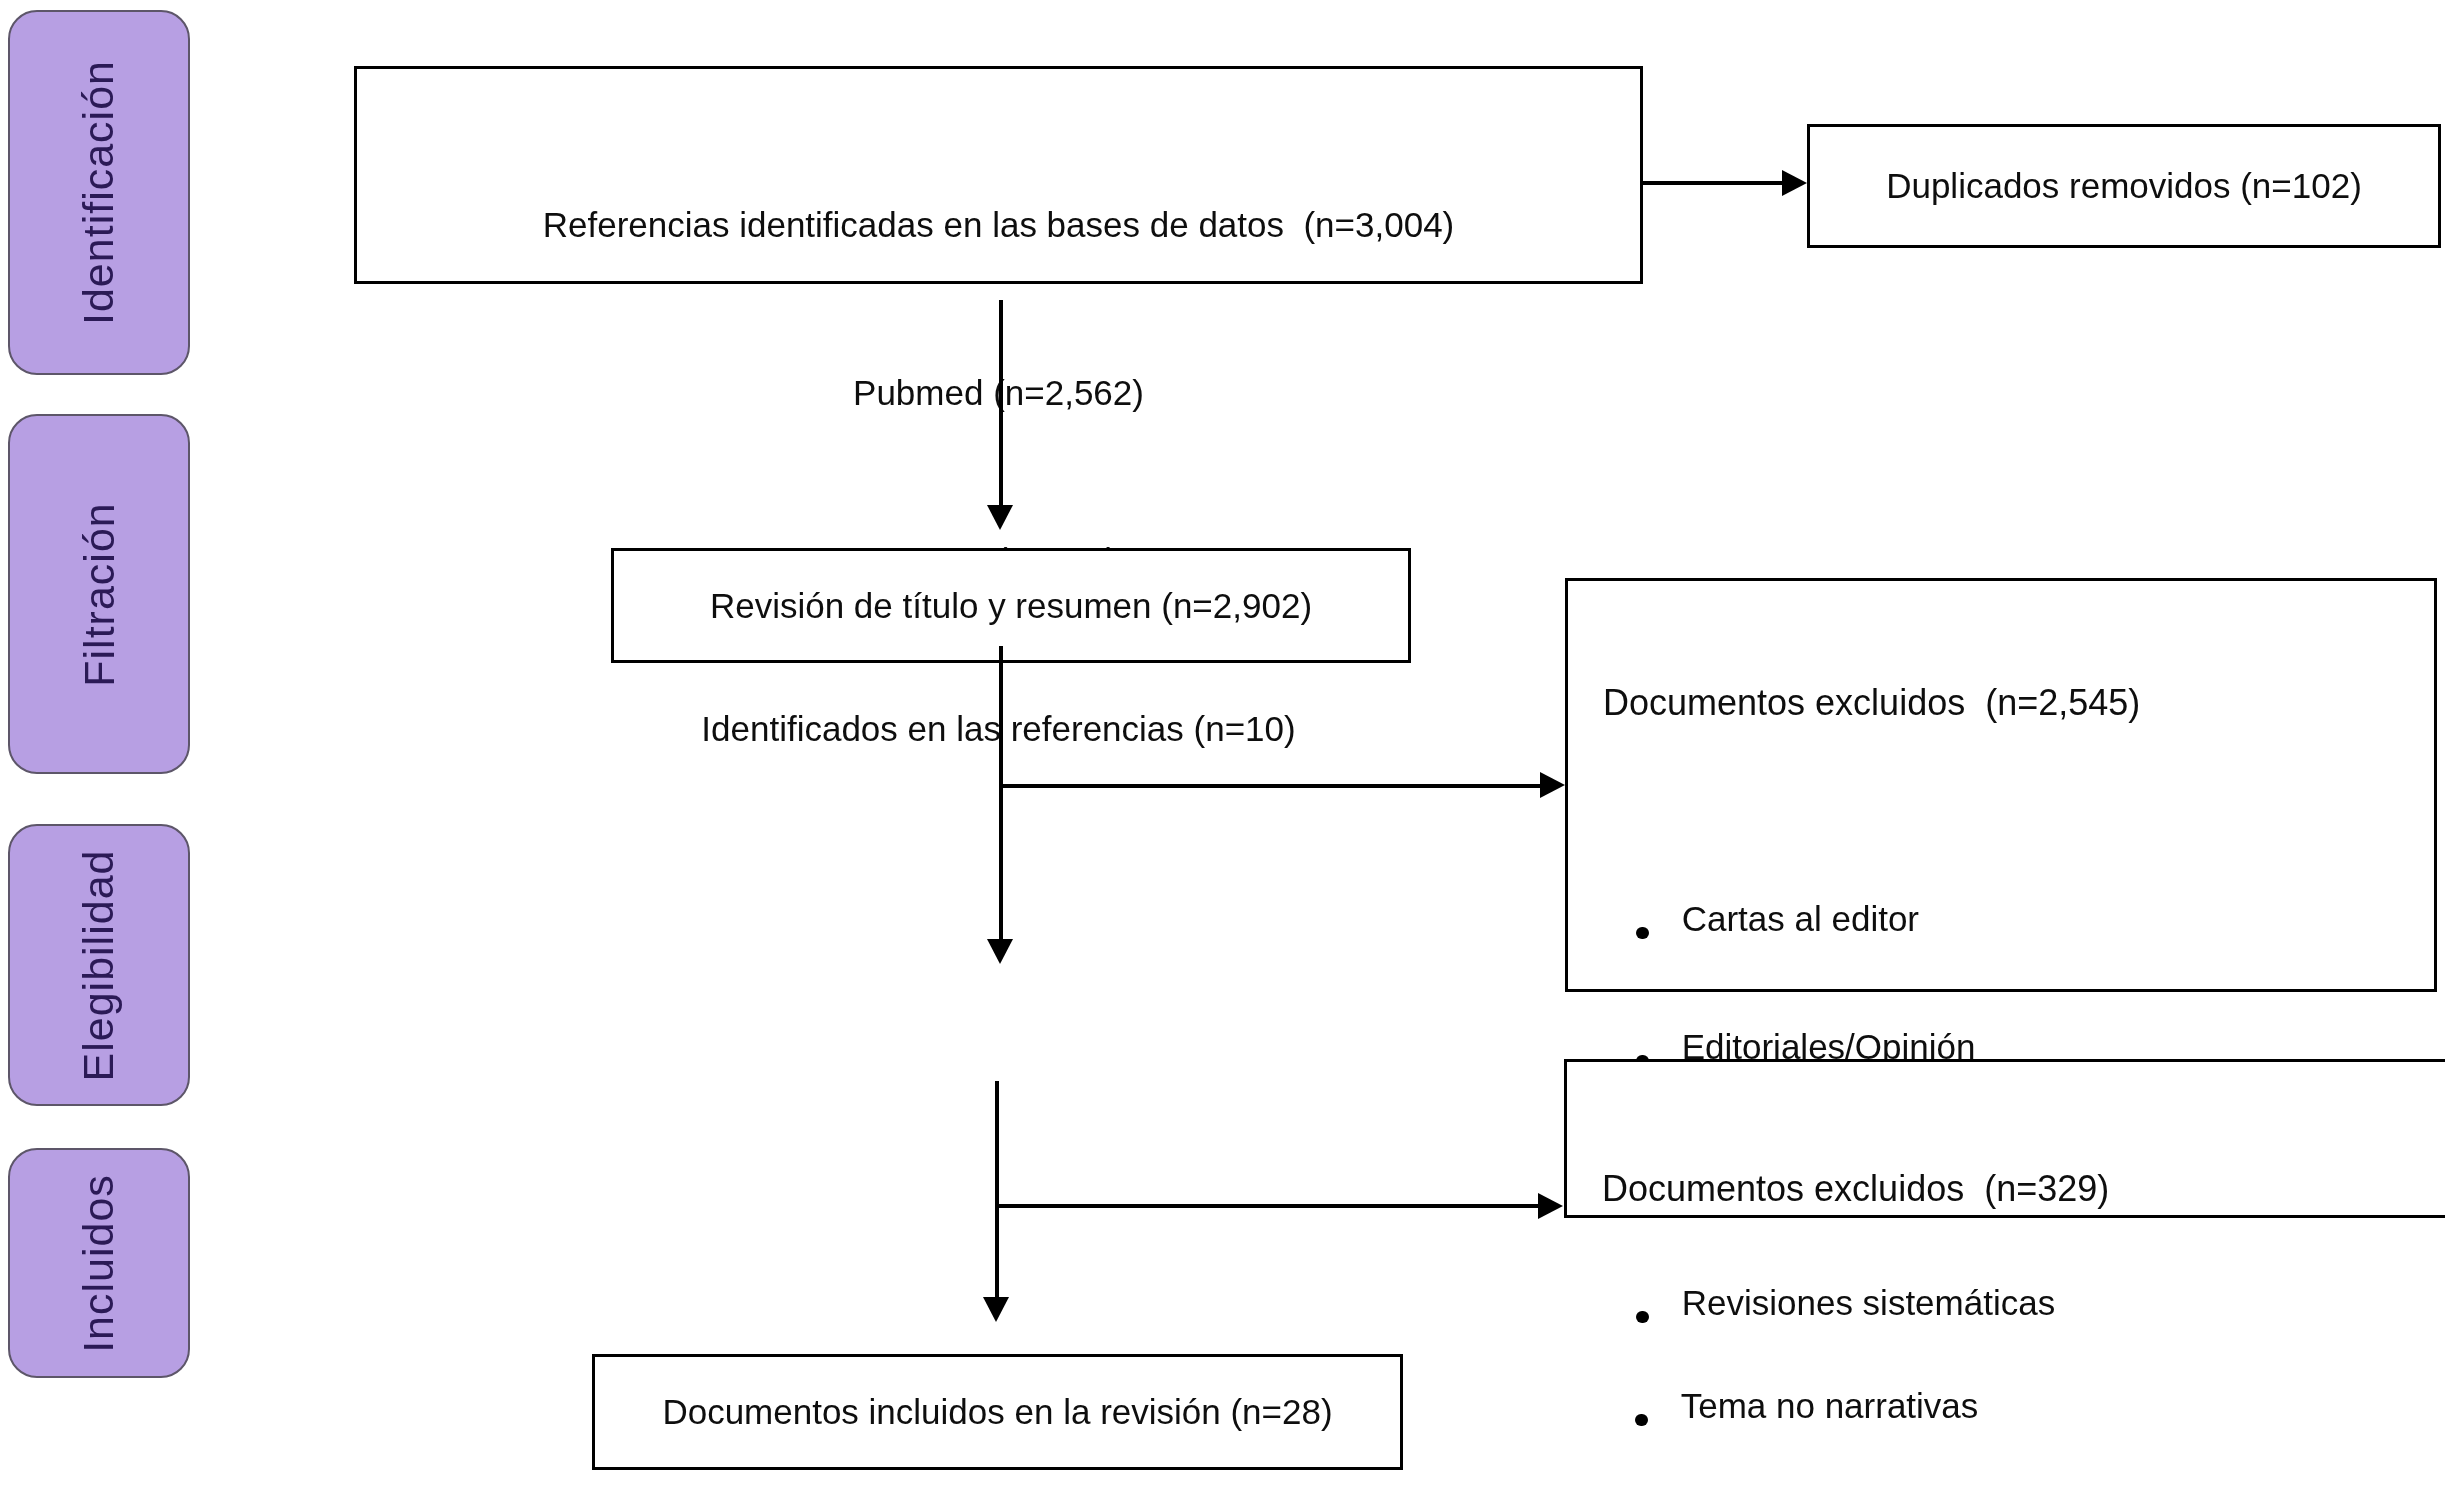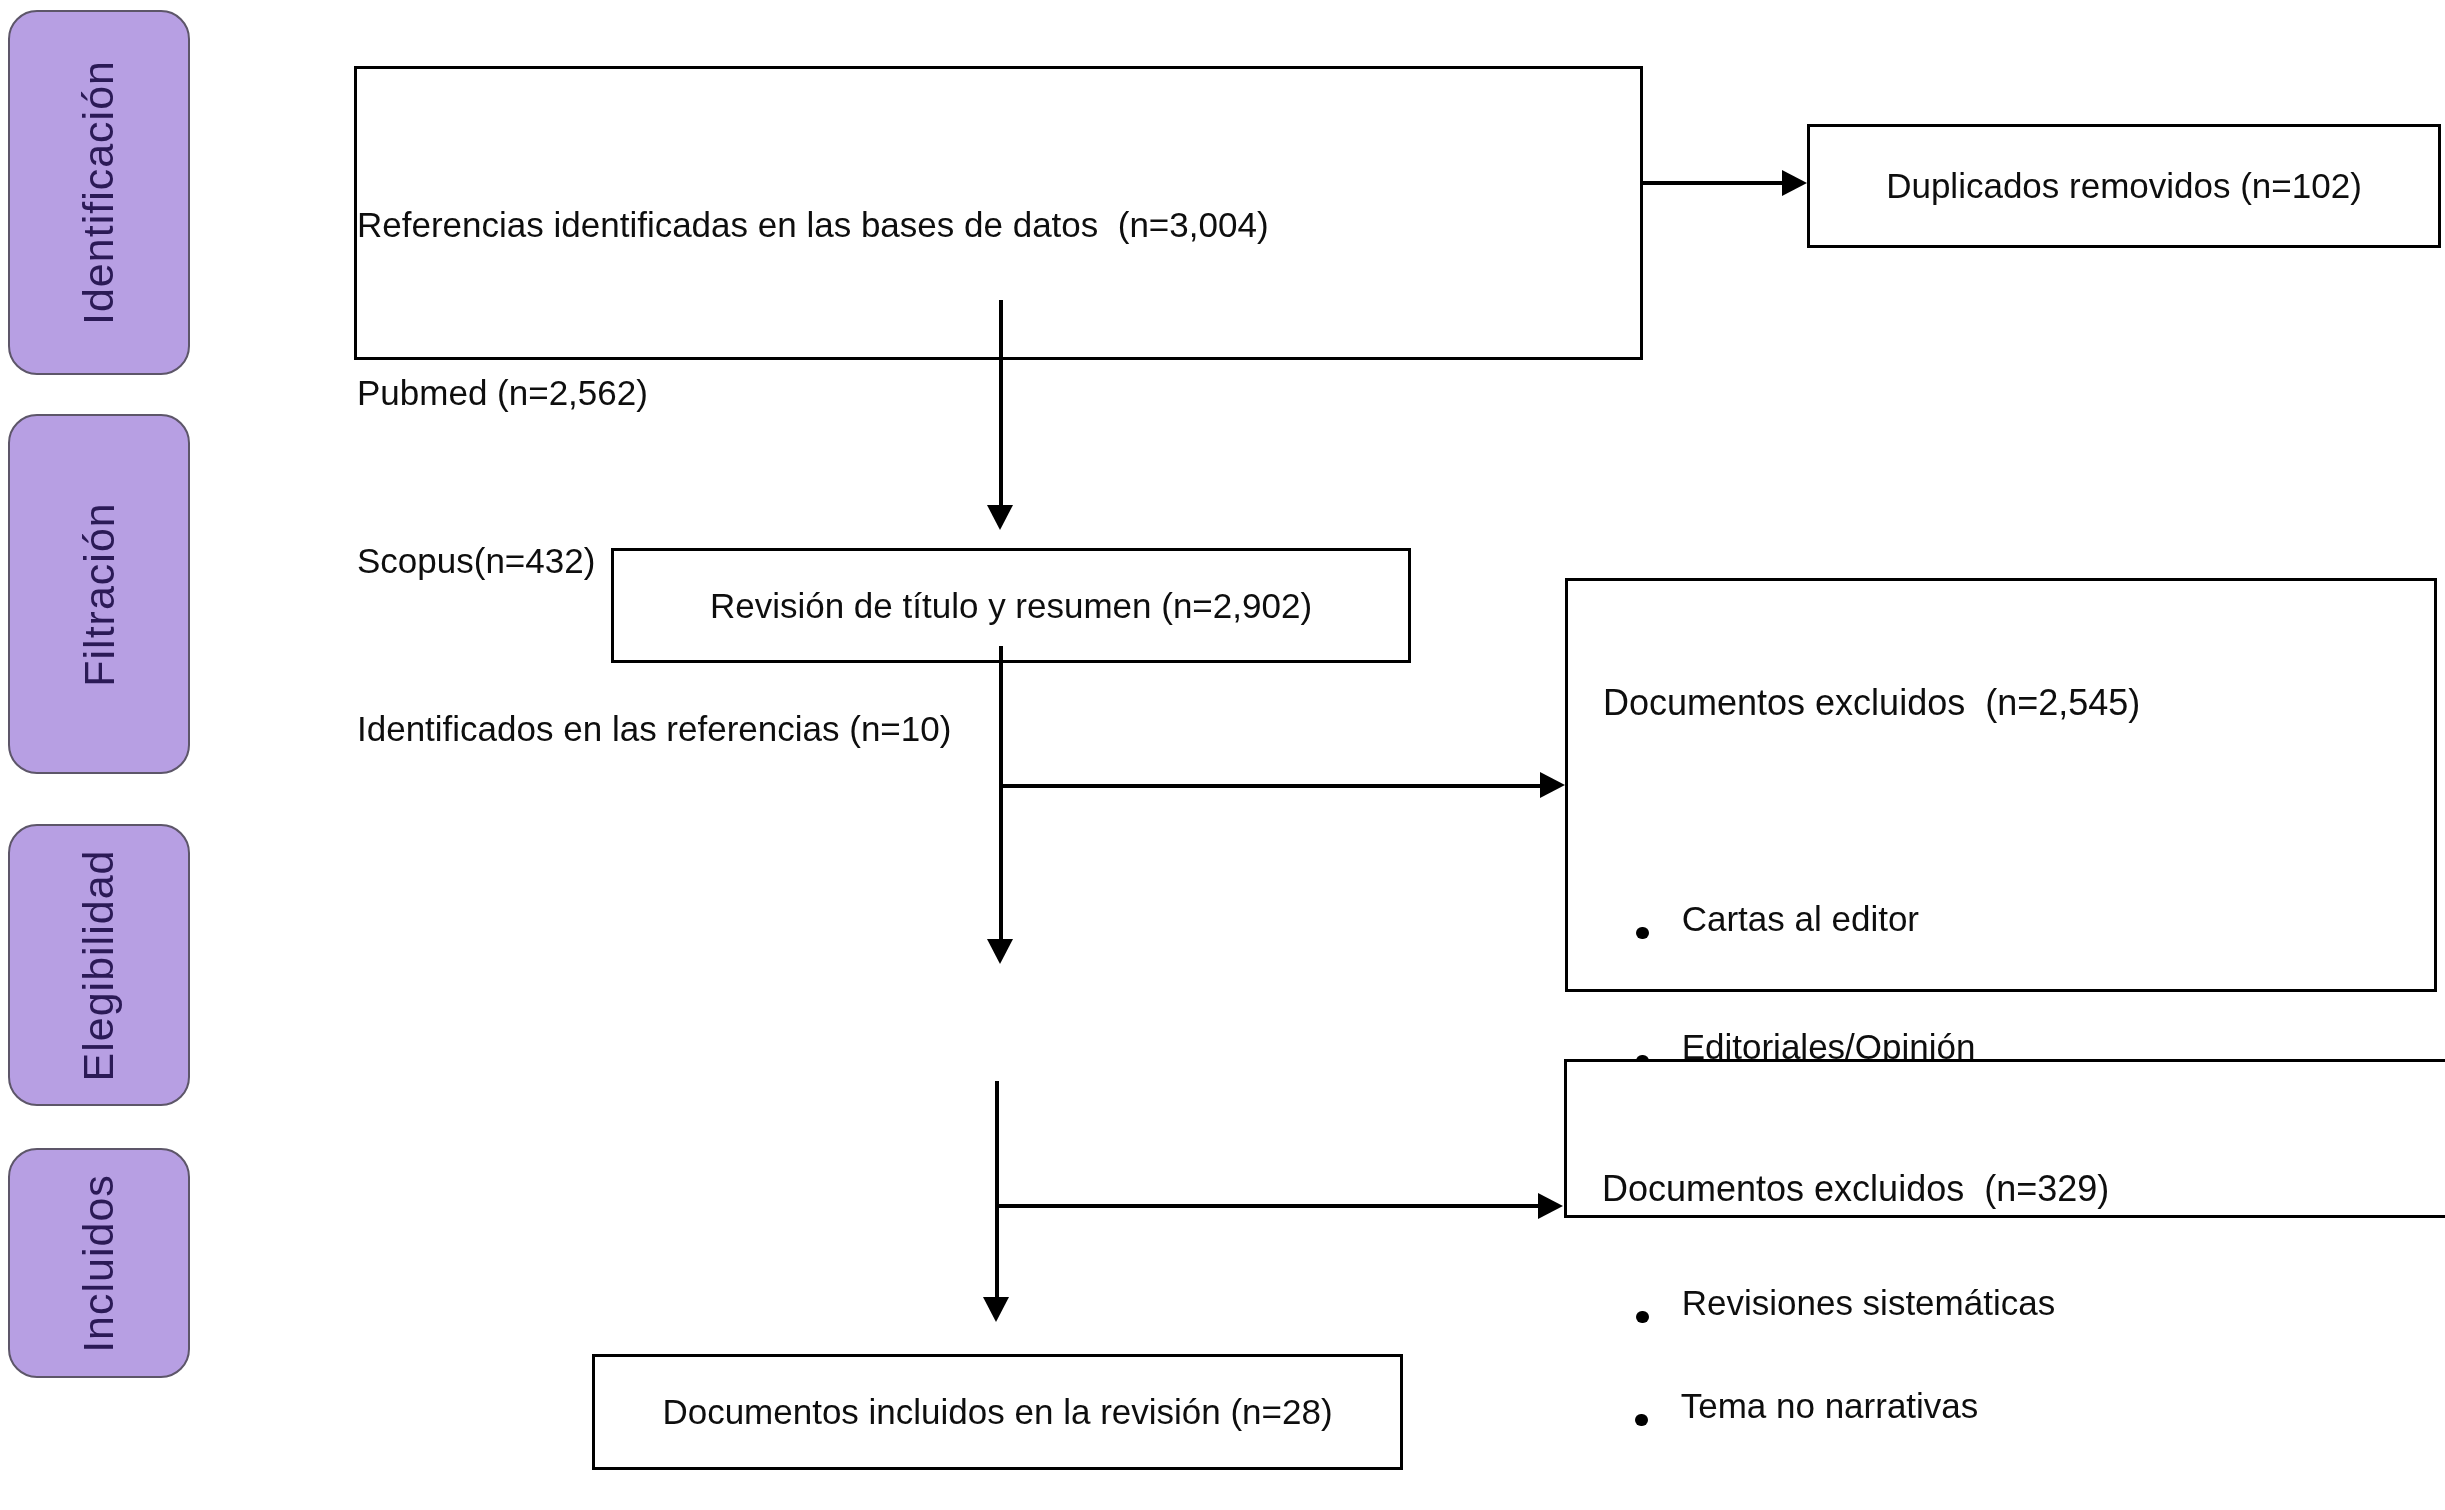--- a/index.html
+++ b/index.html
@@ -46,21 +46,21 @@
     box-sizing: border-box;
     font-size: 35px;
     white-space: pre-wrap;
   }
   .fbox.center {
     display: flex;
     align-items: center;
     justify-content: center;
     text-align: center;
   }
-  .box-identification { left: 354px; top: 66px;  width: 1289px; height: 294px; text-align: left; padding-top: 15.6px; line-height: 56px; }
+  .box-identification { left: 354px; top: 66px;  width: 1289px; height: 218px; text-align: center; padding-top: 15.6px; line-height: 56px; }
   .box-duplicates     { left: 1807px; top: 124px; width: 634px;  height: 124px; }
   .box-screening      { left: 611px;  top: 532px; width: 800px;  height: 115px; margin-top: 16px; }
   .box-excluded1      { left: 1565px; top: 578px; width: 872px;  height: 414px; padding: 17.6px 15.6px 0 35px; }
   .box-fulltext       { left: 593px;  top: 967px; width: 809px;  height: 113px; }
   .box-excluded2      { left: 1564px; top: 1059px; width: 998px; height: 159px; padding: 23.4px 15.6px 0 35px; }
   .box-included       { left: 592px;  top: 1354px; width: 811px; height: 116px; }
 
   .ex-title { font-size: 36px; line-height: 47px; }
   .ex-list { margin-top: 5.9px; padding-left: 33px; }
   .ex-item { display: flex; align-items: flex-end; height: 48px; }

